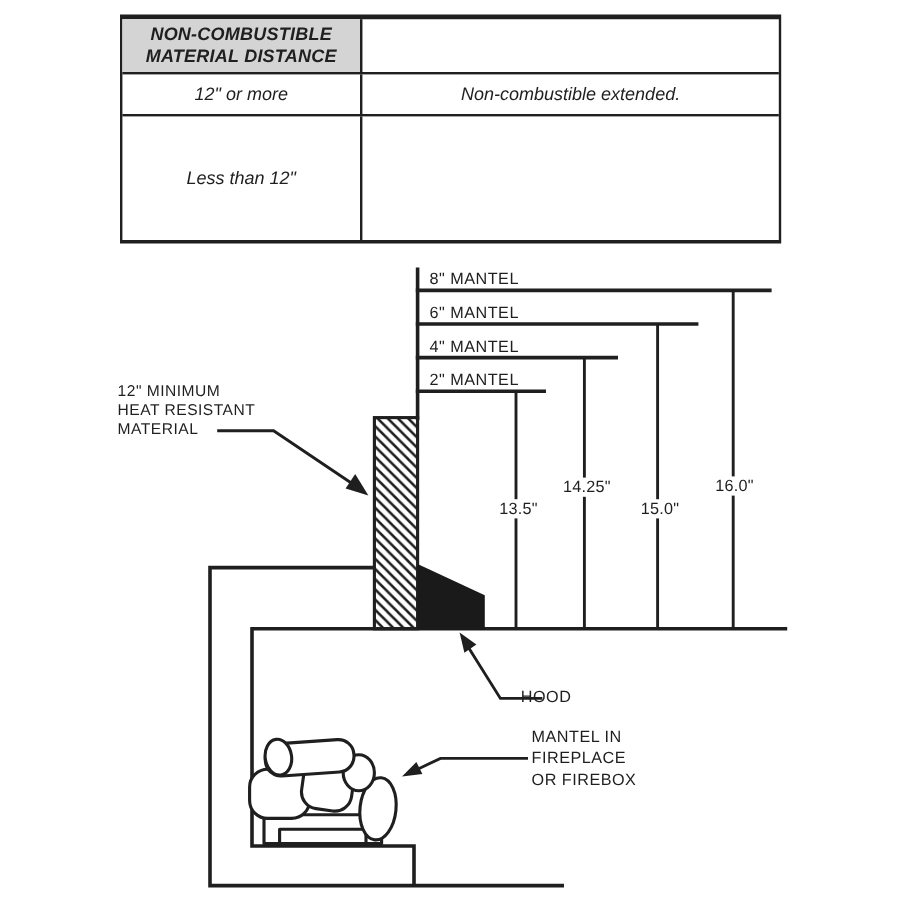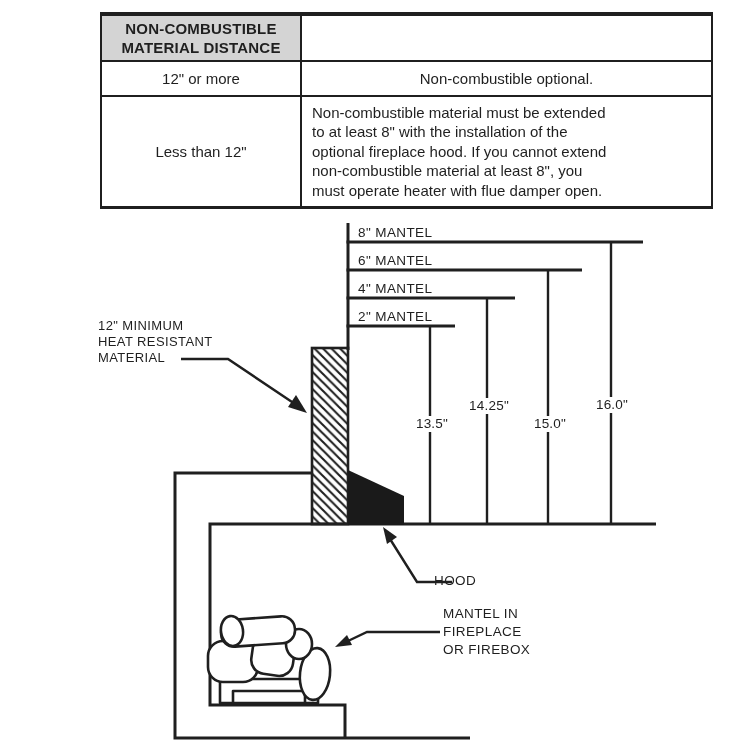--- a/index.html
+++ b/index.html
@@ -2,23 +2,24 @@
 <html><head>
 <meta charset="utf-8">
 <style>
   html,body{margin:0;padding:0;background:#fff;}
   .page{
     position:relative;width:750px;height:750px;background:#fff;overflow:hidden;
     font-family:"Liberation Sans","DejaVu Sans",sans-serif;color:#1f1f1f;
   }
   
   .clearance-table{
-    position:absolute;left:100px;top:12px;width:613px;
+    position:absolute;left:100px;top:12px;width:551px;
     border:2px solid #1f1f1f;border-top-width:4px;border-bottom-width:3px;
     box-sizing:border-box;
+    font-style:italic;
   }
   .t-row{display:grid;grid-template-columns:200px 1fr;border-bottom:2px solid #1f1f1f;}
   .t-row:last-child{border-bottom:none;}
   .t-cell{box-sizing:border-box;display:flex;align-items:center;justify-content:center;
     text-align:center;white-space:pre-line;font-size:15px;line-height:19px;padding:3px 4px;}
   .t-cell.c1{border-right:2px solid #1f1f1f;}
   .t-head .t-cell{background:#d4d4d4;font-weight:bold;min-height:42px;letter-spacing:.2px;}
   .t-r1 .t-cell{min-height:33px;}
   .t-r2 .t-cell{min-height:103px;}
   .t-r2 .c2{justify-content:flex-start;text-align:left;padding:6px 4px 6px 10px;line-height:19.4px;}
@@ -44,29 +45,24 @@
 
 <div class="page">
 
   <div class="clearance-table">
     <div class="t-row t-head">
       <div class="t-cell c1">NON-COMBUSTIBLE
 MATERIAL DISTANCE</div>
     </div>
     <div class="t-row t-r1">
       <div class="t-cell c1">12" or more</div>
-      <div class="t-cell c2">Non-combustible optional.</div>
+      <div class="t-cell c2">Non-combustible extended.</div>
     </div>
     <div class="t-row t-r2">
       <div class="t-cell c1">Less than 12"</div>
-      <div class="t-cell c2">Non-combustible material must be extended
-to at least 8" with the installation of the
-optional fireplace hood. If you cannot extend
-non-combustible material at least 8", you
-must operate heater with flue damper open.</div>
     </div>
   </div>
 
   <svg class="diagram-svg" width="750" height="750" viewBox="0 0 750 750">
     <defs>
       <pattern id="hatch" patternUnits="userSpaceOnUse" width="8.5" height="8.5">
         <path d="M-2,6.5 l4,4 M0,0 l8.5,8.5 M6.5,-2 l4,4" stroke="#1f1f1f" stroke-width="2.1" fill="none"></path>
       </pattern>
     </defs>
 

